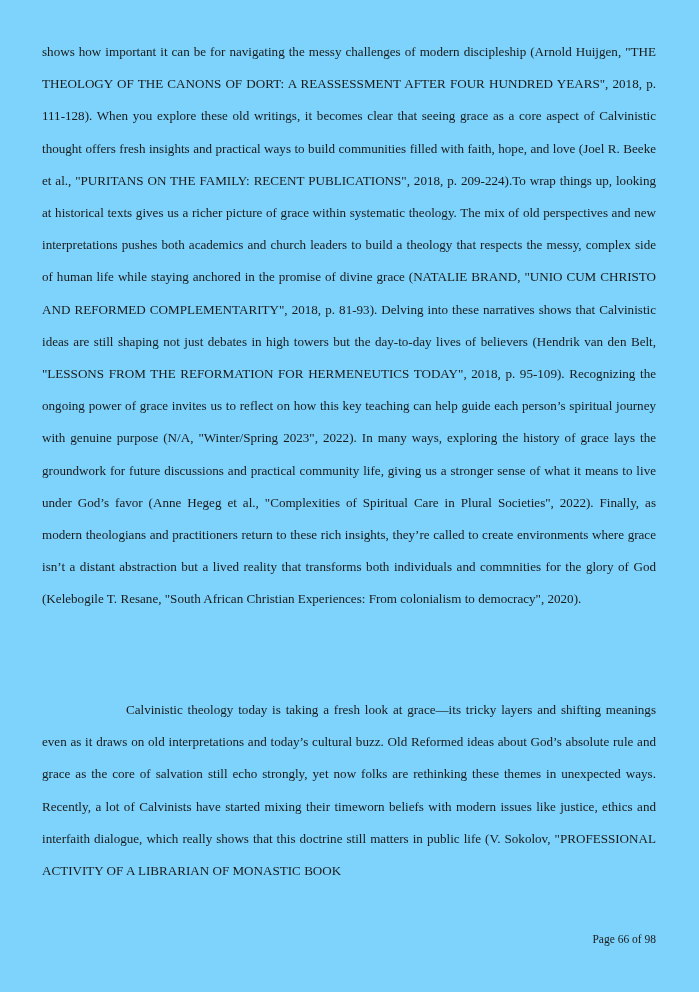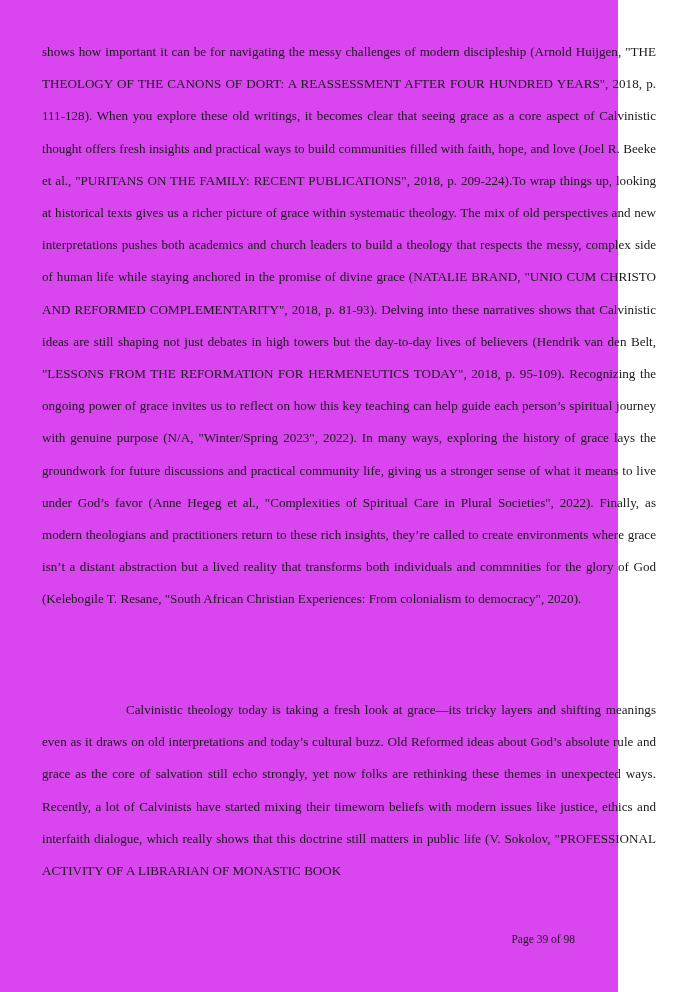--- a/index.html
+++ b/index.html
@@ -1,30 +1,30 @@
 <!DOCTYPE html>
 <html><head>
 <meta charset="utf-8">
 <style>
   html, body { margin: 0; padding: 0; background: #ffffff; }
   body { width: 699px; height: 992px; position: relative; overflow: hidden;
          font-family: "Liberation Serif", "DejaVu Serif", serif; color: #1a1a1a; }
-  .page { position: absolute; left: 0; top: 0; width: 618px; height: 992px; background: #d946ef; }
+  .page { position: absolute; left: 0; top: 0; width: 699px; height: 992px; background: #7dd3fc; }
   .body-text { position: absolute; left: 42px; width: 614px; font-size: 13.1px; line-height: 32.2px;
                text-align: justify; margin: 0; }
   .p1 { top: 36px; }
   .heading { position: absolute; top: 708px; left: 62px; font-size: 14px; font-weight: bold; margin: 0;
              white-space: nowrap; }
   .heading .num { font-weight: normal; display: inline-block; width: 44px; }
   .p2 { top: 694px; text-indent: 84px; }
   .page-number { position: absolute; top: 933px; right: 43px; font-size: 11.5px; margin: 0; }
 </style>
 </head>
 <body>
 
 <div class="page">
   <p class="body-text p1">shows how important it can be for navigating the messy challenges of modern discipleship (Arnold Huijgen, "THE THEOLOGY OF THE CANONS OF DORT: A REASSESSMENT AFTER FOUR HUNDRED YEARS", 2018, p. 111-128). When you explore these old writings, it becomes clear that seeing grace as a core aspect of Calvinistic thought offers fresh insights and practical ways to build communities filled with faith, hope, and love (Joel R. Beeke et al., "PURITANS ON THE FAMILY: RECENT PUBLICATIONS", 2018, p. 209-224).To wrap things up, looking at historical texts gives us a richer picture of grace within systematic theology. The mix of old perspectives and new interpretations pushes both academics and church leaders to build a theology that respects the messy, complex side of human life while staying anchored in the promise of divine grace (NATALIE BRAND, "UNIO CUM CHRISTO AND REFORMED COMPLEMENTARITY", 2018, p. 81-93). Delving into these narratives shows that Calvinistic ideas are still shaping not just debates in high towers but the day-to-day lives of believers (Hendrik van den Belt, "LESSONS FROM THE REFORMATION FOR HERMENEUTICS TODAY", 2018, p. 95-109). Recognizing the ongoing power of grace invites us to reflect on how this key teaching can help guide each person’s spiritual journey with genuine purpose (N/A, "Winter/Spring 2023", 2022). In many ways, exploring the history of grace lays the groundwork for future discussions and practical community life, giving us a stronger sense of what it means to live under God’s favor (Anne Hegeg et al., "Complexities of Spiritual Care in Plural Societies", 2022). Finally, as modern theologians and practitioners return to these rich insights, they’re called to create environments where grace isn’t a distant abstraction but a lived reality that transforms both individuals and commnities for the glory of God (Kelebogile T. Resane, "South African Christian Experiences: From colonialism to democracy", 2020).</p>
 
 
   <p class="body-text p2">Calvinistic theology today is taking a fresh look at grace—its tricky layers and shifting meanings even as it draws on old interpretations and today’s cultural buzz. Old Reformed ideas about God’s absolute rule and grace as the core of salvation still echo strongly, yet now folks are rethinking these themes in unexpected ways. Recently, a lot of Calvinists have started mixing their timeworn beliefs with modern issues like justice, ethics and interfaith dialogue, which really shows that this doctrine still matters in public life (V. Sokolov, "PROFESSIONAL ACTIVITY OF A LIBRARIAN OF MONASTIC BOOK</p>
 
-  <p class="page-number">Page 39 of 98</p>
+  <p class="page-number">Page 66 of 98</p>
 </div>
 
 </body></html>

